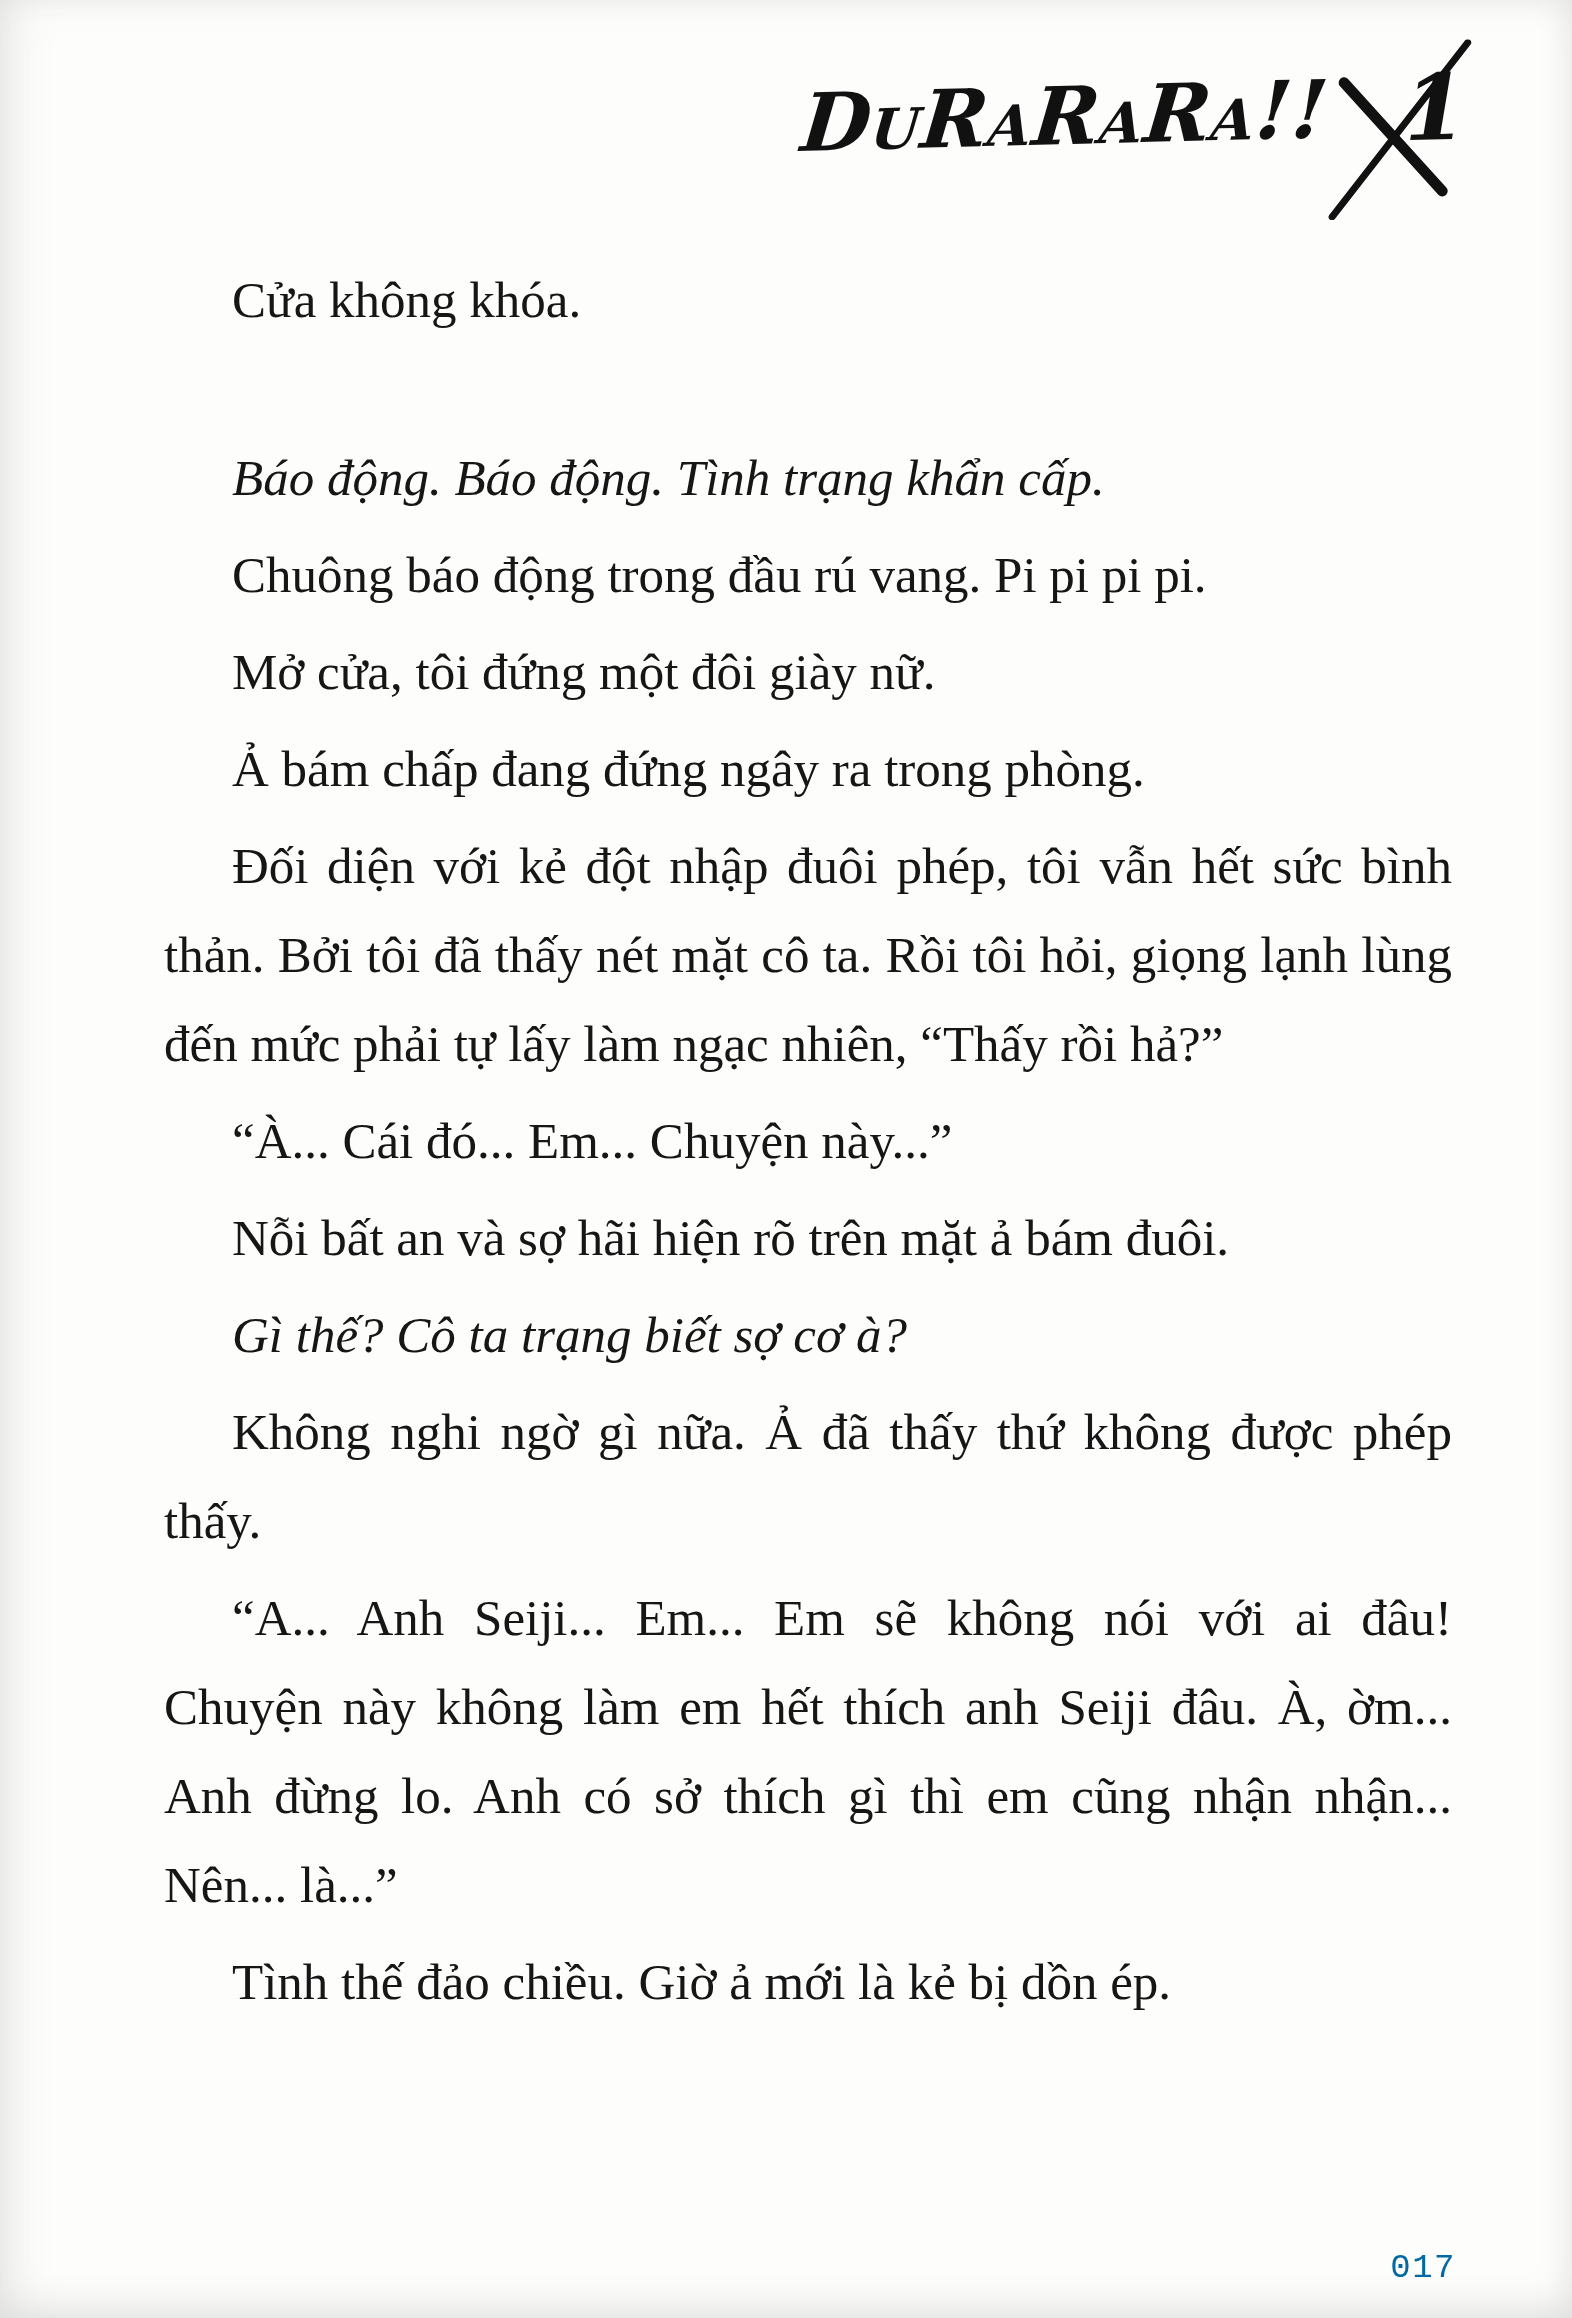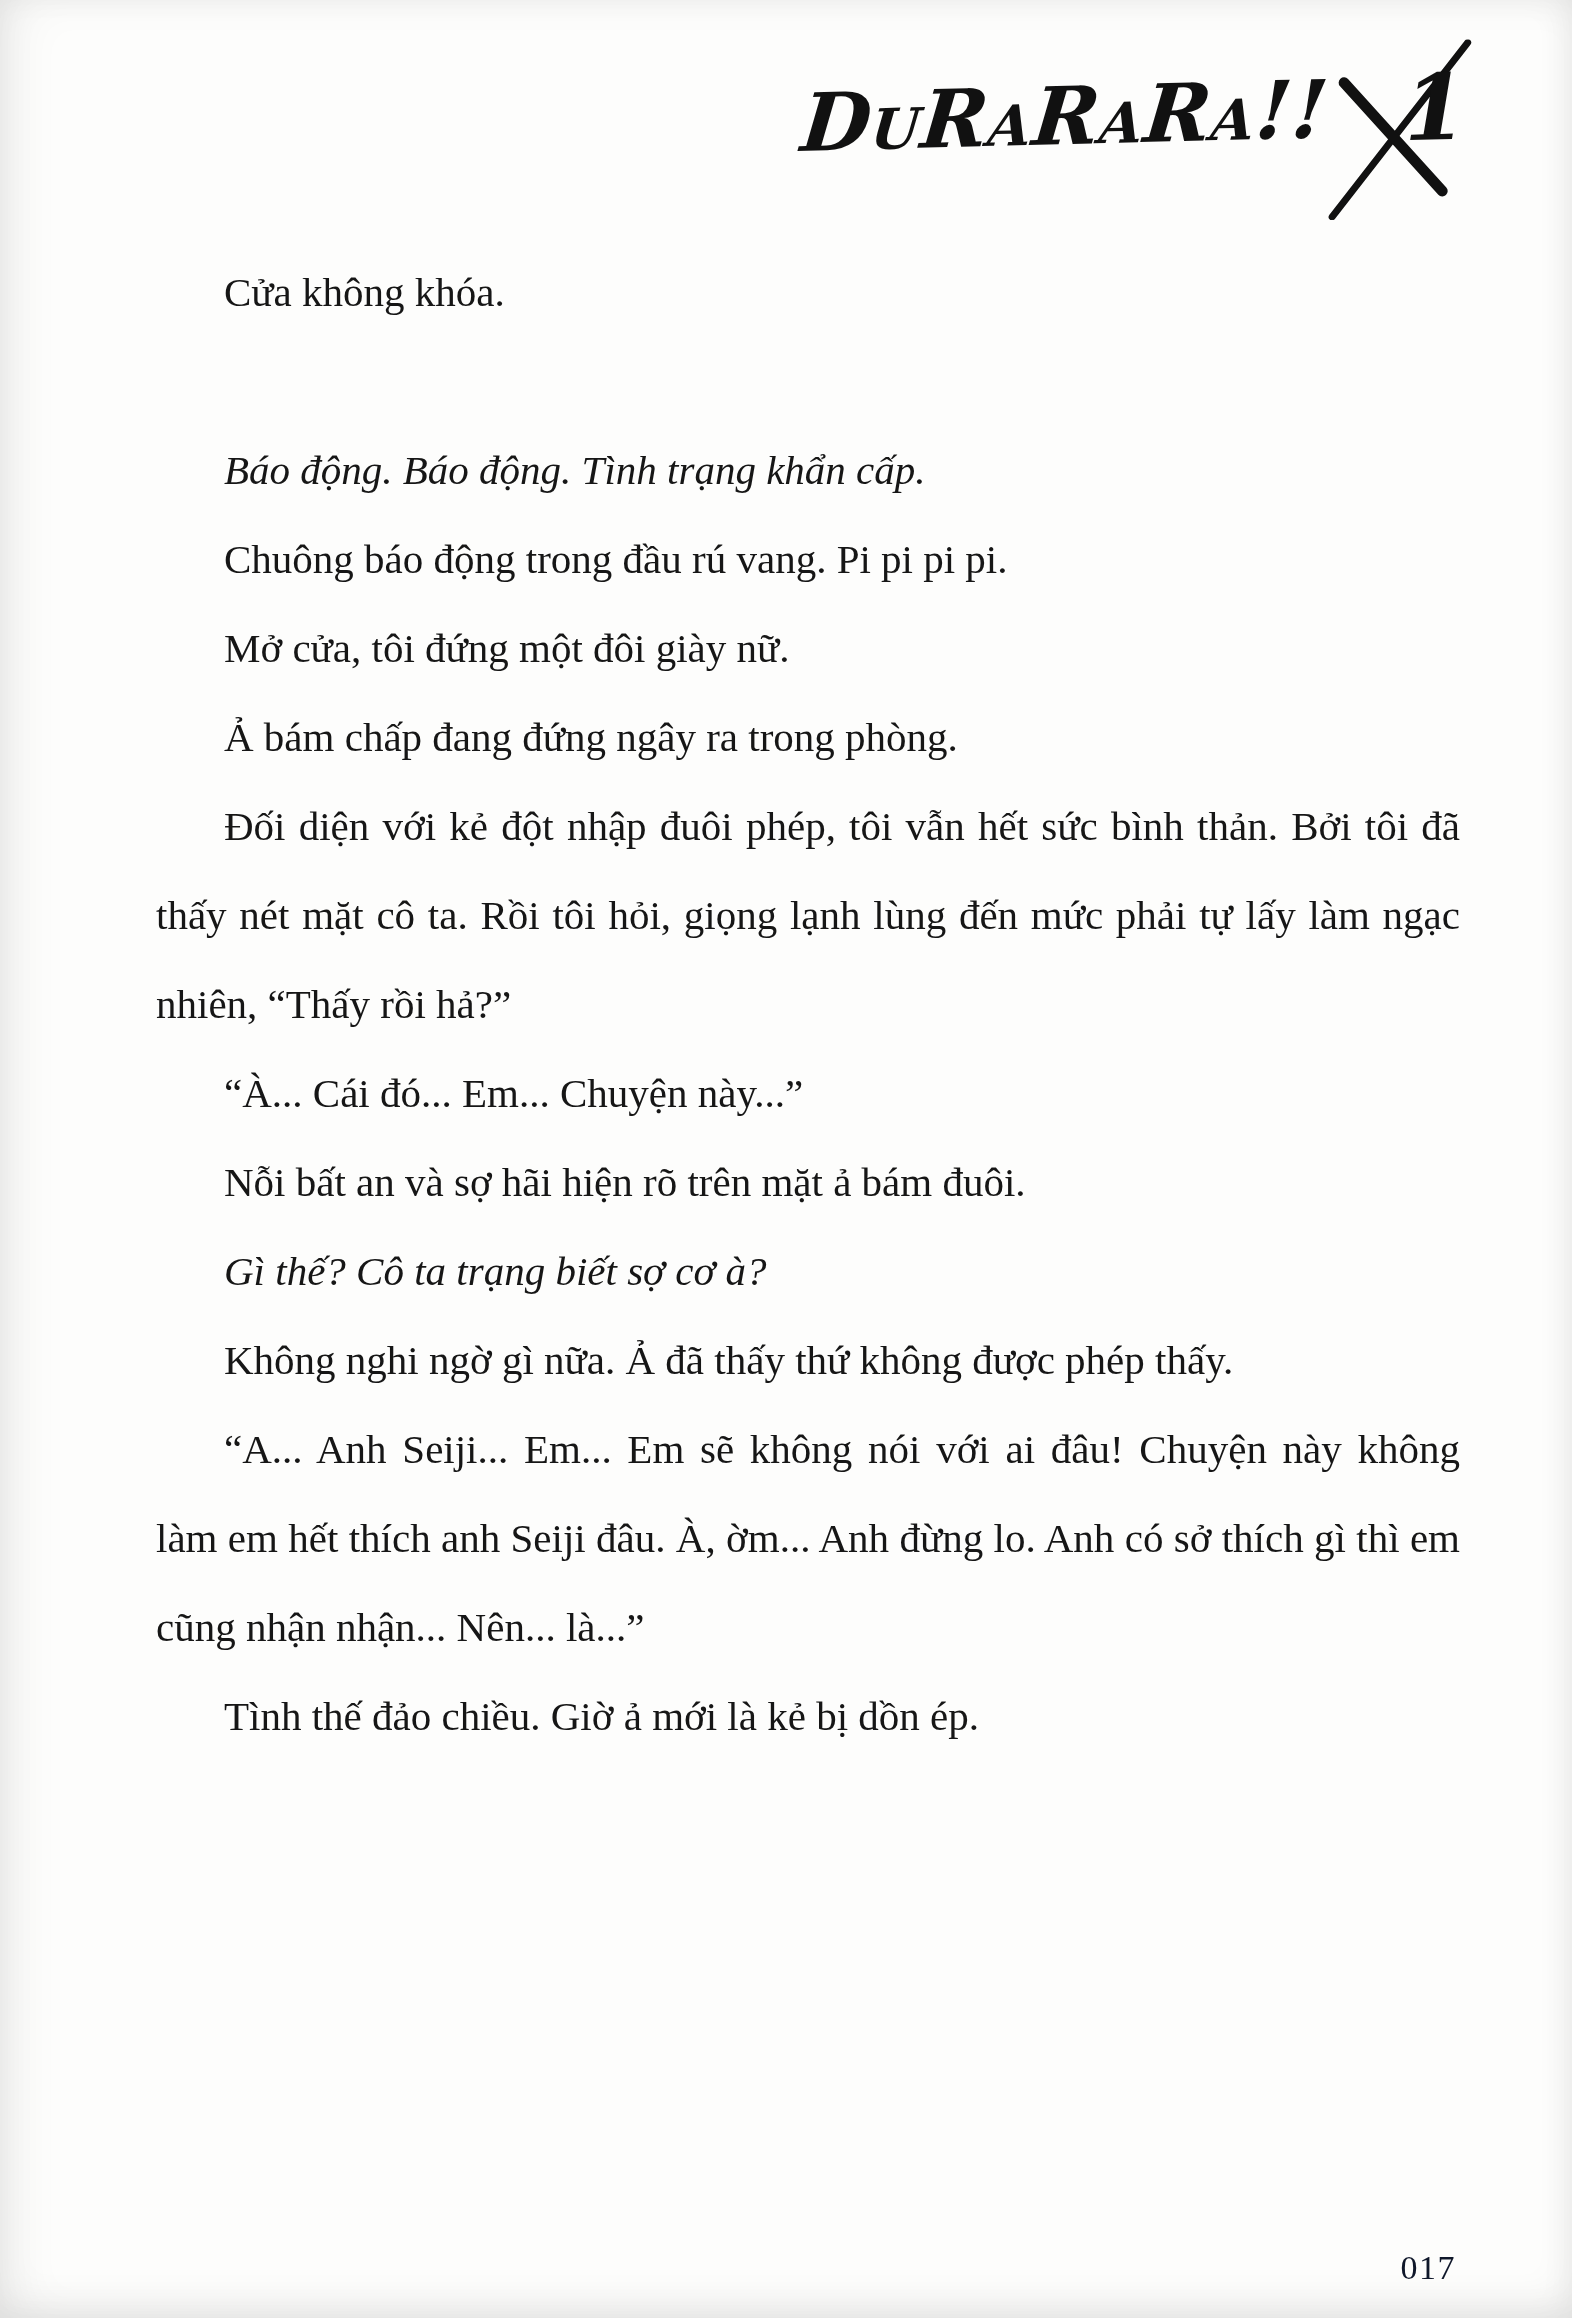--- a/index.html
+++ b/index.html
@@ -67,41 +67,42 @@
 
   
   .text-block {
     position: absolute;
     left: 156px;
     right: 112px;
     top: 248px;
     text-align: justify;
   }
   .para {
-    margin: 0;
-    font-size: 41px;
+    margin: 8px;
+    font-size: 51px;
     line-height: 89px;
     text-indent: 68px;
     color: #161616;
   }
   .para.gap {
     margin-top: 89px;
   }
   .para.italic {
     font-style: italic;
   }
 
   
   .page-number {
     position: absolute;
     right: 116px;
     bottom: 32px;
     font-size: 34px;
     letter-spacing: 1.5px;
-    color: #0f172a;
+    color: #0369a1;
+    font-family: Liberation Mono, monospace;
   }
 </style>
 </head>
 <body>
 
 <div class="page">
 
   <div class="logo">
     <span class="logo-title">DuRaRaRa!!</span>
     <span class="logo-x">

